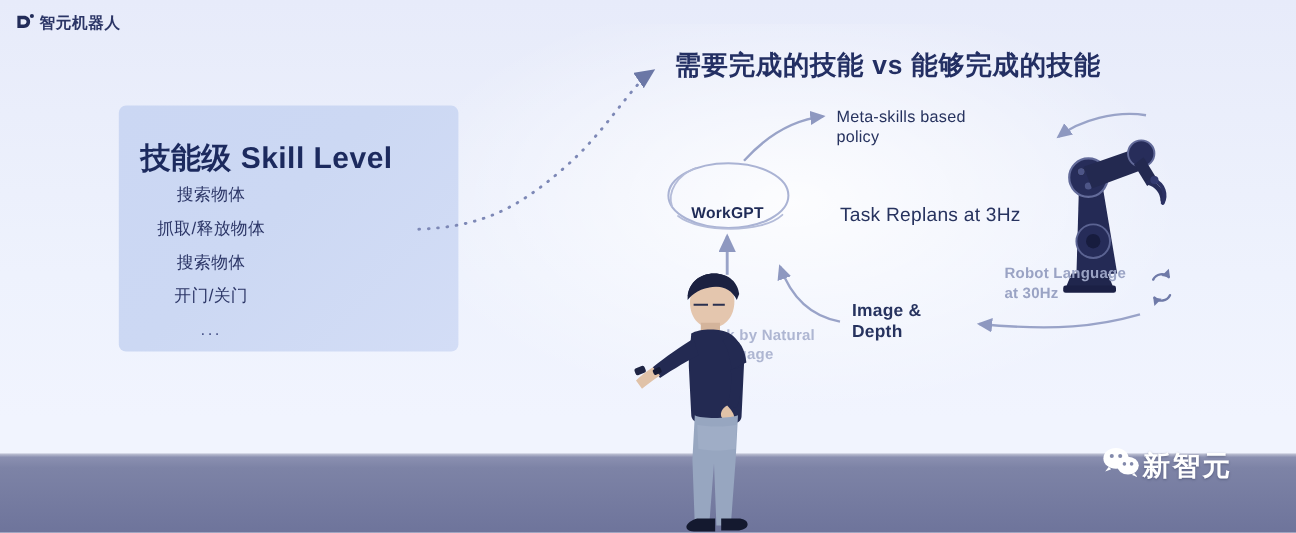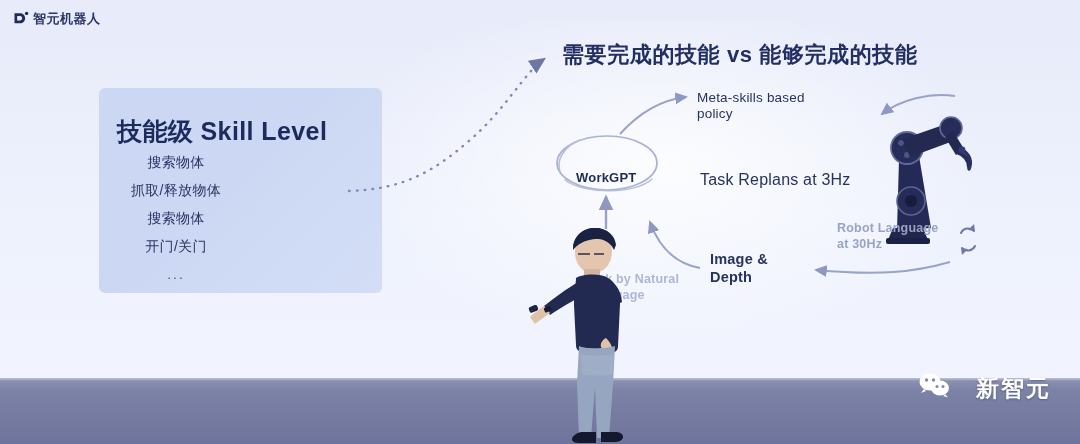--- a/index.html
+++ b/index.html
@@ -60,21 +60,21 @@
   .lbl{position:absolute;color:#27335f;font-weight:400;letter-spacing:.2px;line-height:1.22;}
   .lbl-meta{left:697px;top:90px;font-size:13.5px;width:120px;}
   .lbl-workgpt{left:576px;top:170px;font-size:13px;font-weight:700;color:#1f2b57;}
   .lbl-replans{left:700px;top:170px;font-size:16px;font-weight:400;}
   .lbl-imgdepth{left:710px;top:251px;font-size:14.5px;font-weight:700;width:90px;}
   .lbl-robot{left:837px;top:221px;font-size:12.5px;color:#9aa3c4;font-weight:600;width:110px;line-height:1.25;}
   .lbl-tasknl{left:584px;top:272px;font-size:12.5px;color:#aeb6d2;font-weight:600;width:120px;line-height:1.25;}
   
   .person{position:absolute;left:528px;top:222px;width:120px;height:222px;}
   
-  .watermark{position:absolute;left:918px;top:372px;display:flex;align-items:center;gap:24px;}
+  .watermark{position:absolute;left:918px;top:372px;display:flex;align-items:center;gap:0;}
   .wm-text{font-size:23px;color:#fff;font-weight:700;letter-spacing:2px;
     text-shadow:0 1px 2px rgba(40,46,80,.45);}
 </style>
 </head>
 <body>
 
 <div class="stage">
 
   <div class="wall"></div>
   <div class="wall-glow"></div>

